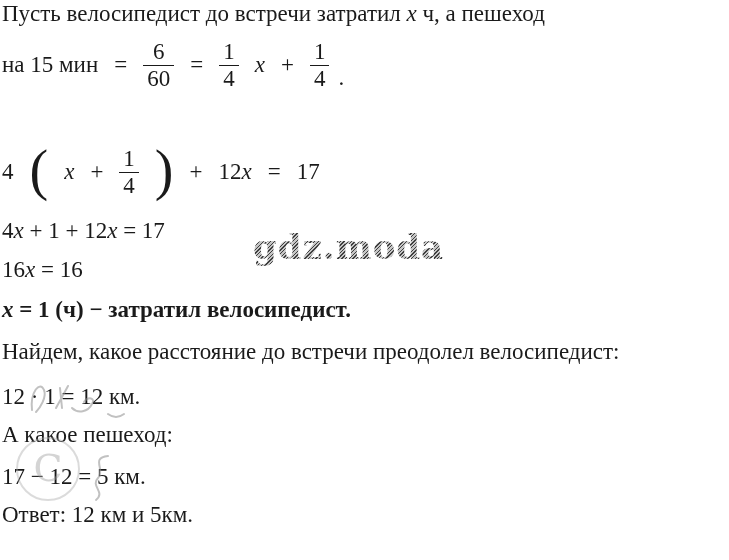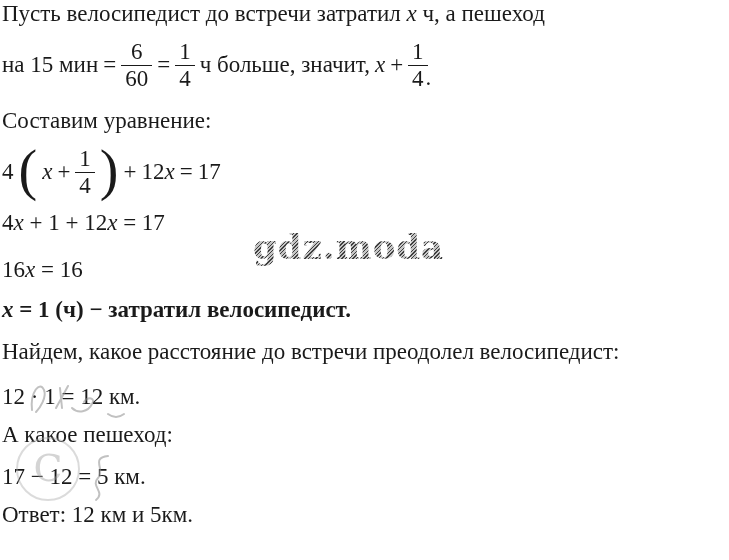--- a/index.html
+++ b/index.html
@@ -22,21 +22,21 @@
     left: 2px;
     white-space: nowrap;
   }
   .it {
     font-style: italic;
   }
   
   .mrow {
     display: flex;
     align-items: center;
-    gap: 5px;
+    gap: 16px;
   }
   .frac {
     display: inline-flex;
     flex-direction: column;
     align-items: center;
     line-height: 1.12;
   }
   .frac .num, .frac .den {
     padding: 0 4px;
     text-align: center;
@@ -125,52 +125,50 @@
     <span>=</span>
     <span class="frac">
       <span class="num">6</span>
       <span class="den">60</span>
     </span>
     <span>=</span>
     <span class="frac">
       <span class="num">1</span>
       <span class="den">4</span>
     </span>
-    <span>ч больше, значит,</span>
     <i class="it">x</i>
     <span>+</span>
     <span class="frac">
       <span class="num">1</span>
       <span class="den">4</span>
     </span>
     <span class="dot-end">.</span>
   </div>
 
-  <div class="line" style="top:108px;"><span>Составим уравнение:</span></div>
 
   <div class="line mrow" style="top:146px;">
     <span>4</span>
     <span class="bigparen">(</span>
     <i class="it">x</i>
     <span>+</span>
     <span class="frac">
       <span class="num">1</span>
       <span class="den">4</span>
     </span>
     <span class="bigparen">)</span>
     <span>+</span>
     <span class="glue">
         <span>12</span>
         <i class="it">x</i>
       </span>
     <span>=</span>
     <span>17</span>
   </div>
 
-  <div class="line" style="top:210px;"><span>4</span><i class="it">x</i><span> + 1 + 12</span><i class="it">x</i><span> = 17</span></div>
+  <div class="line" style="top:218px;"><span>4</span><i class="it">x</i><span> + 1 + 12</span><i class="it">x</i><span> = 17</span></div>
 
   <div class="line" style="top:257px;"><span>16</span><i class="it">x</i><span> = 16</span></div>
 
   <div class="line" style="top:297px;font-weight:bold;"><i class="it">x</i><span> = 1 (ч) − затратил велосипедист.</span></div>
 
   <div class="line" style="top:339px;"><span>Найдем, какое расстояние до встречи преодолел велосипедист:</span></div>
 
   <div class="line" style="top:384px;"><span>12 · 1 = 12 км.</span></div>
 
   <div class="line" style="top:422px;text-align:center;"><span>А какое пешеход:</span></div>

